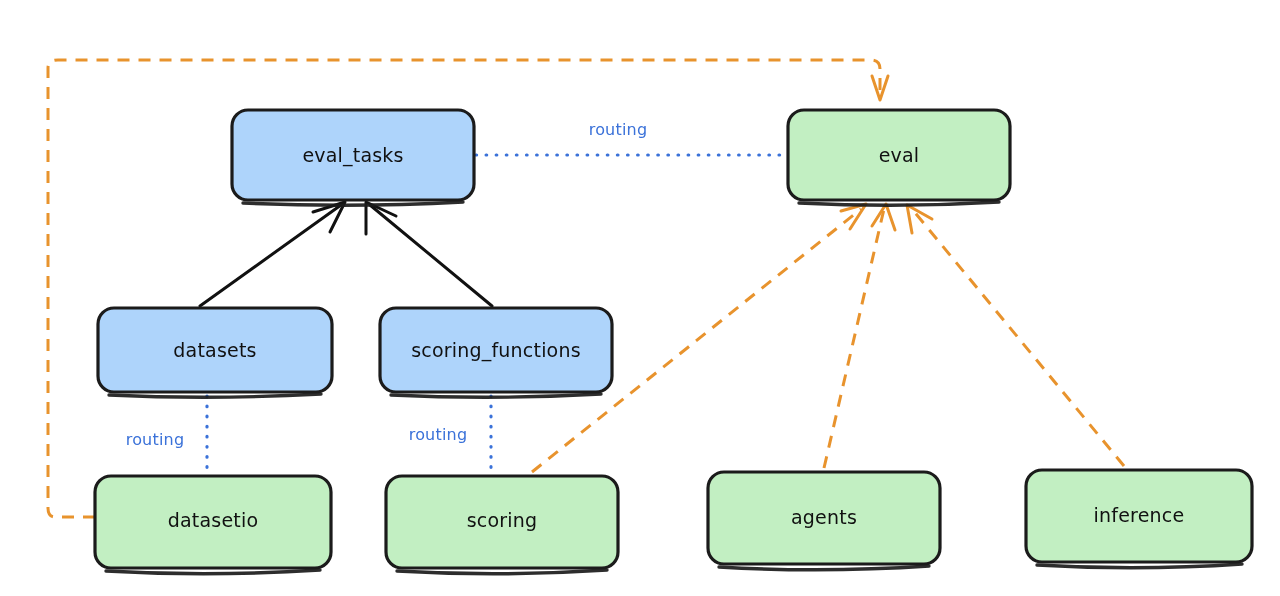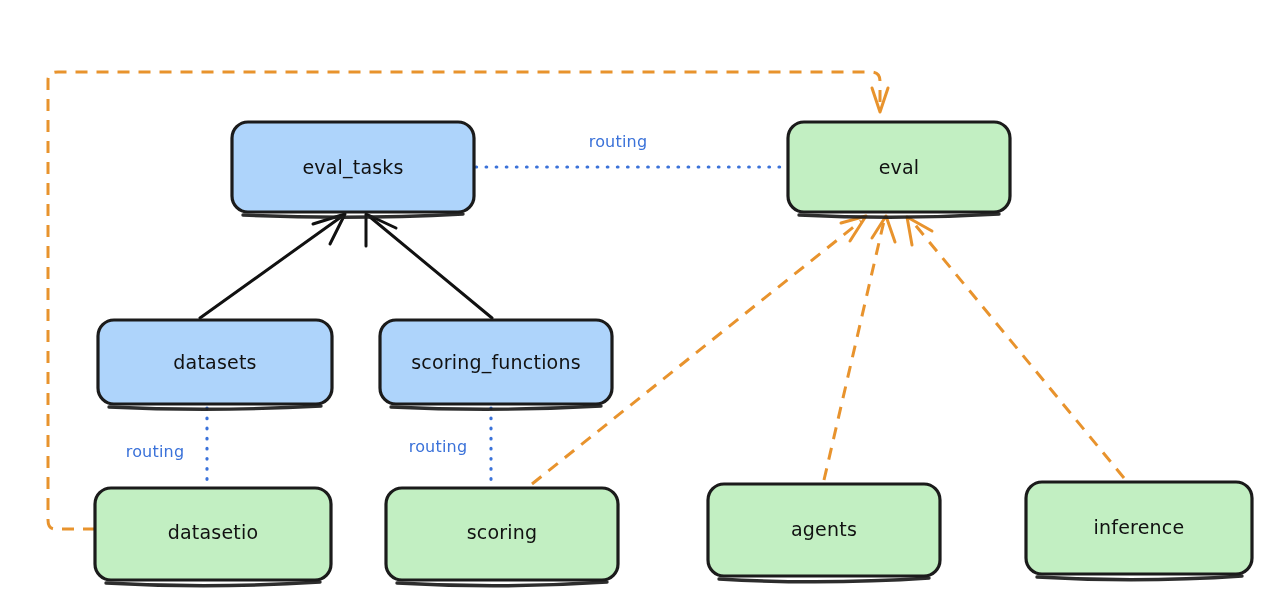--- a/index.html
+++ b/index.html
@@ -12,21 +12,20 @@
     width: 1280px;
     height: 596px;
     font-family: "DejaVu Sans", sans-serif;
     overflow: hidden;
   }
   #diagram-root {
     position: relative;
     width: 1280px;
     height: 528px;
     background: #ffffff;
-    margin-top: 12px;
   }
   svg.diagram-canvas {
     position: absolute;
     top: 0;
     left: 0;
     width: 1280px;
     height: 596px;
     display: block;
   }
   .node-shape {

